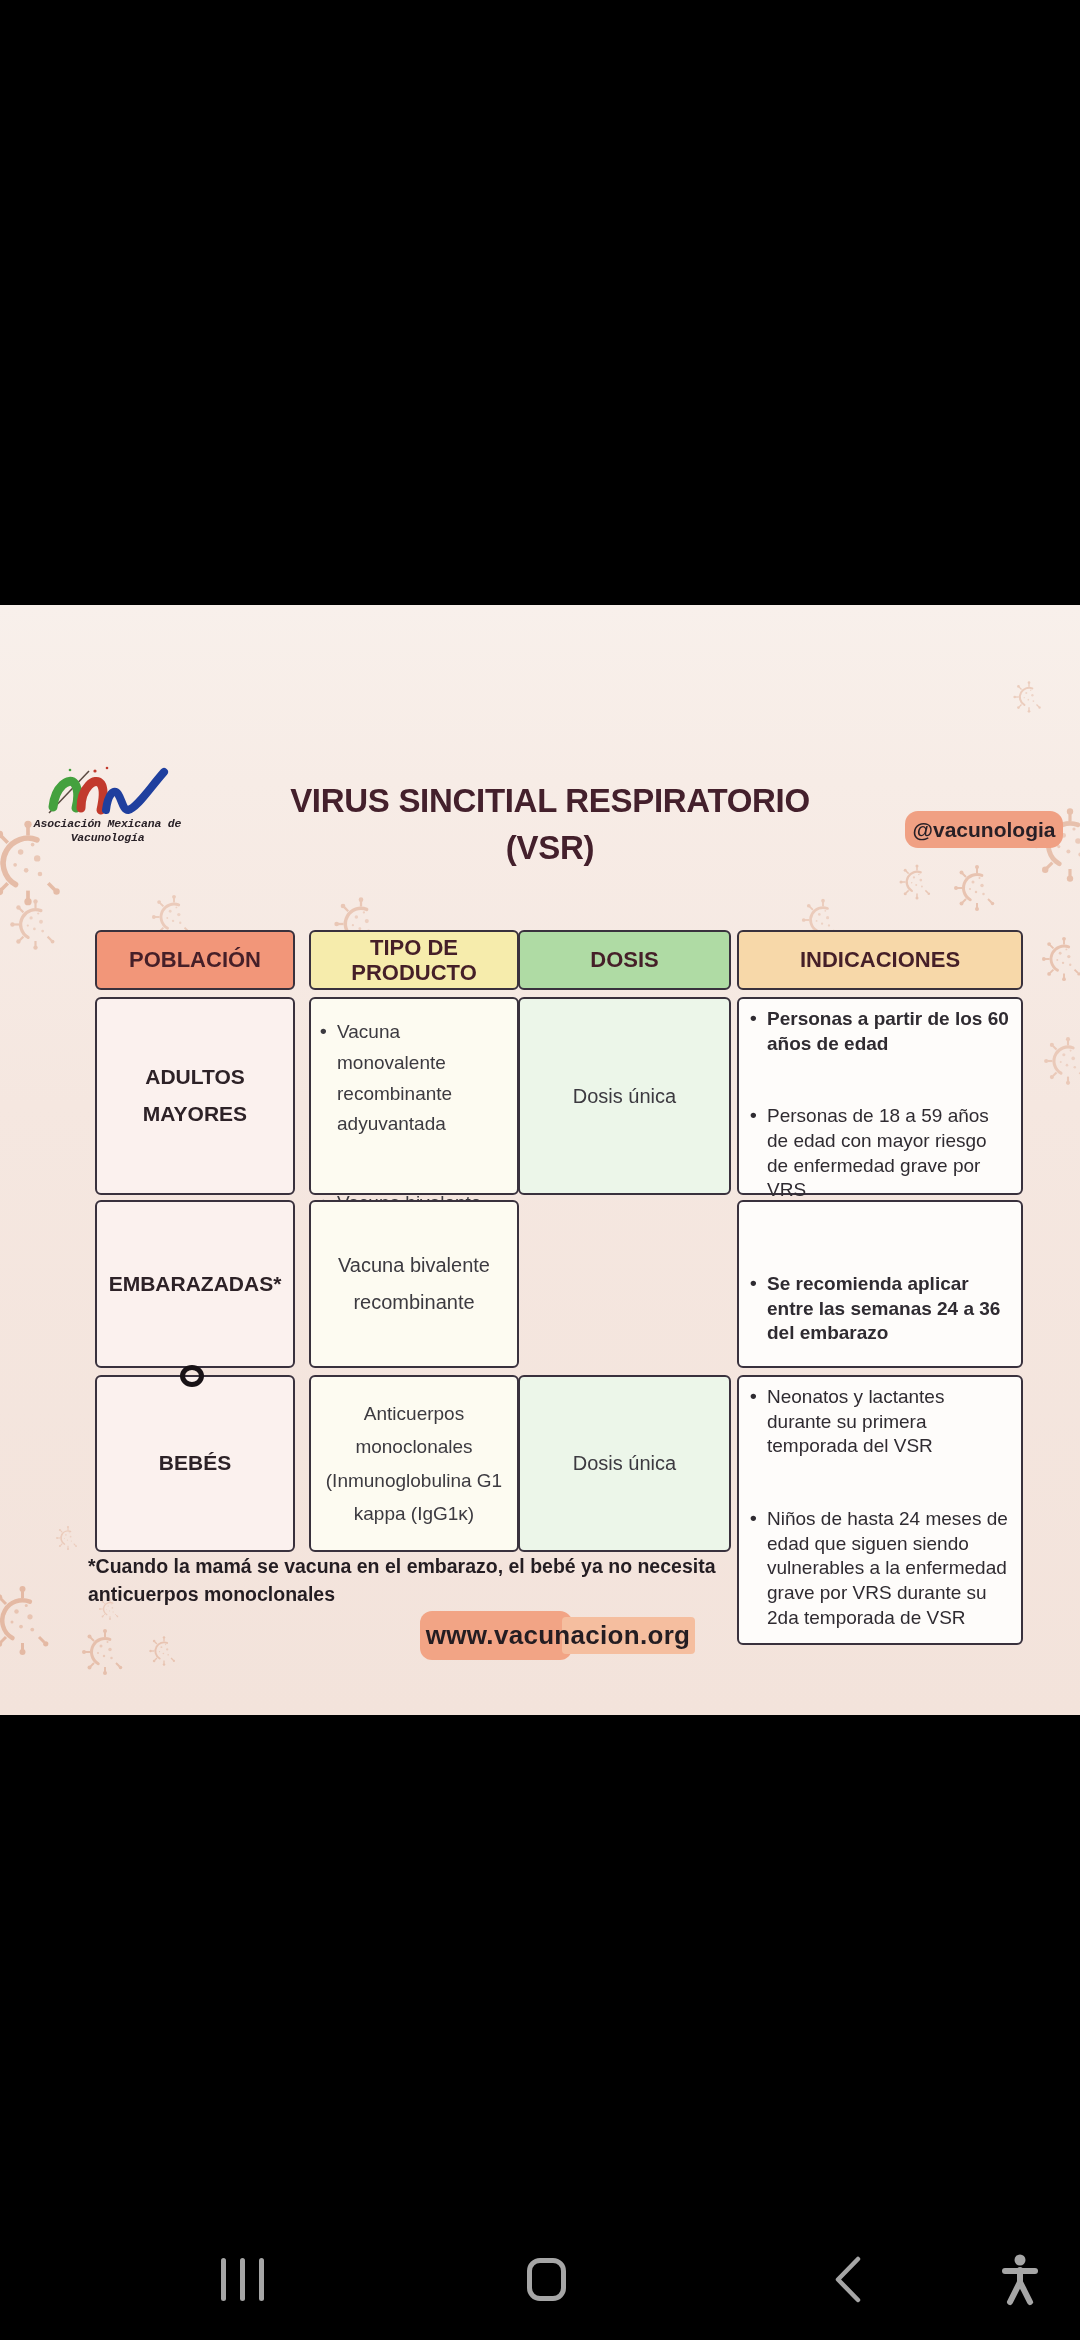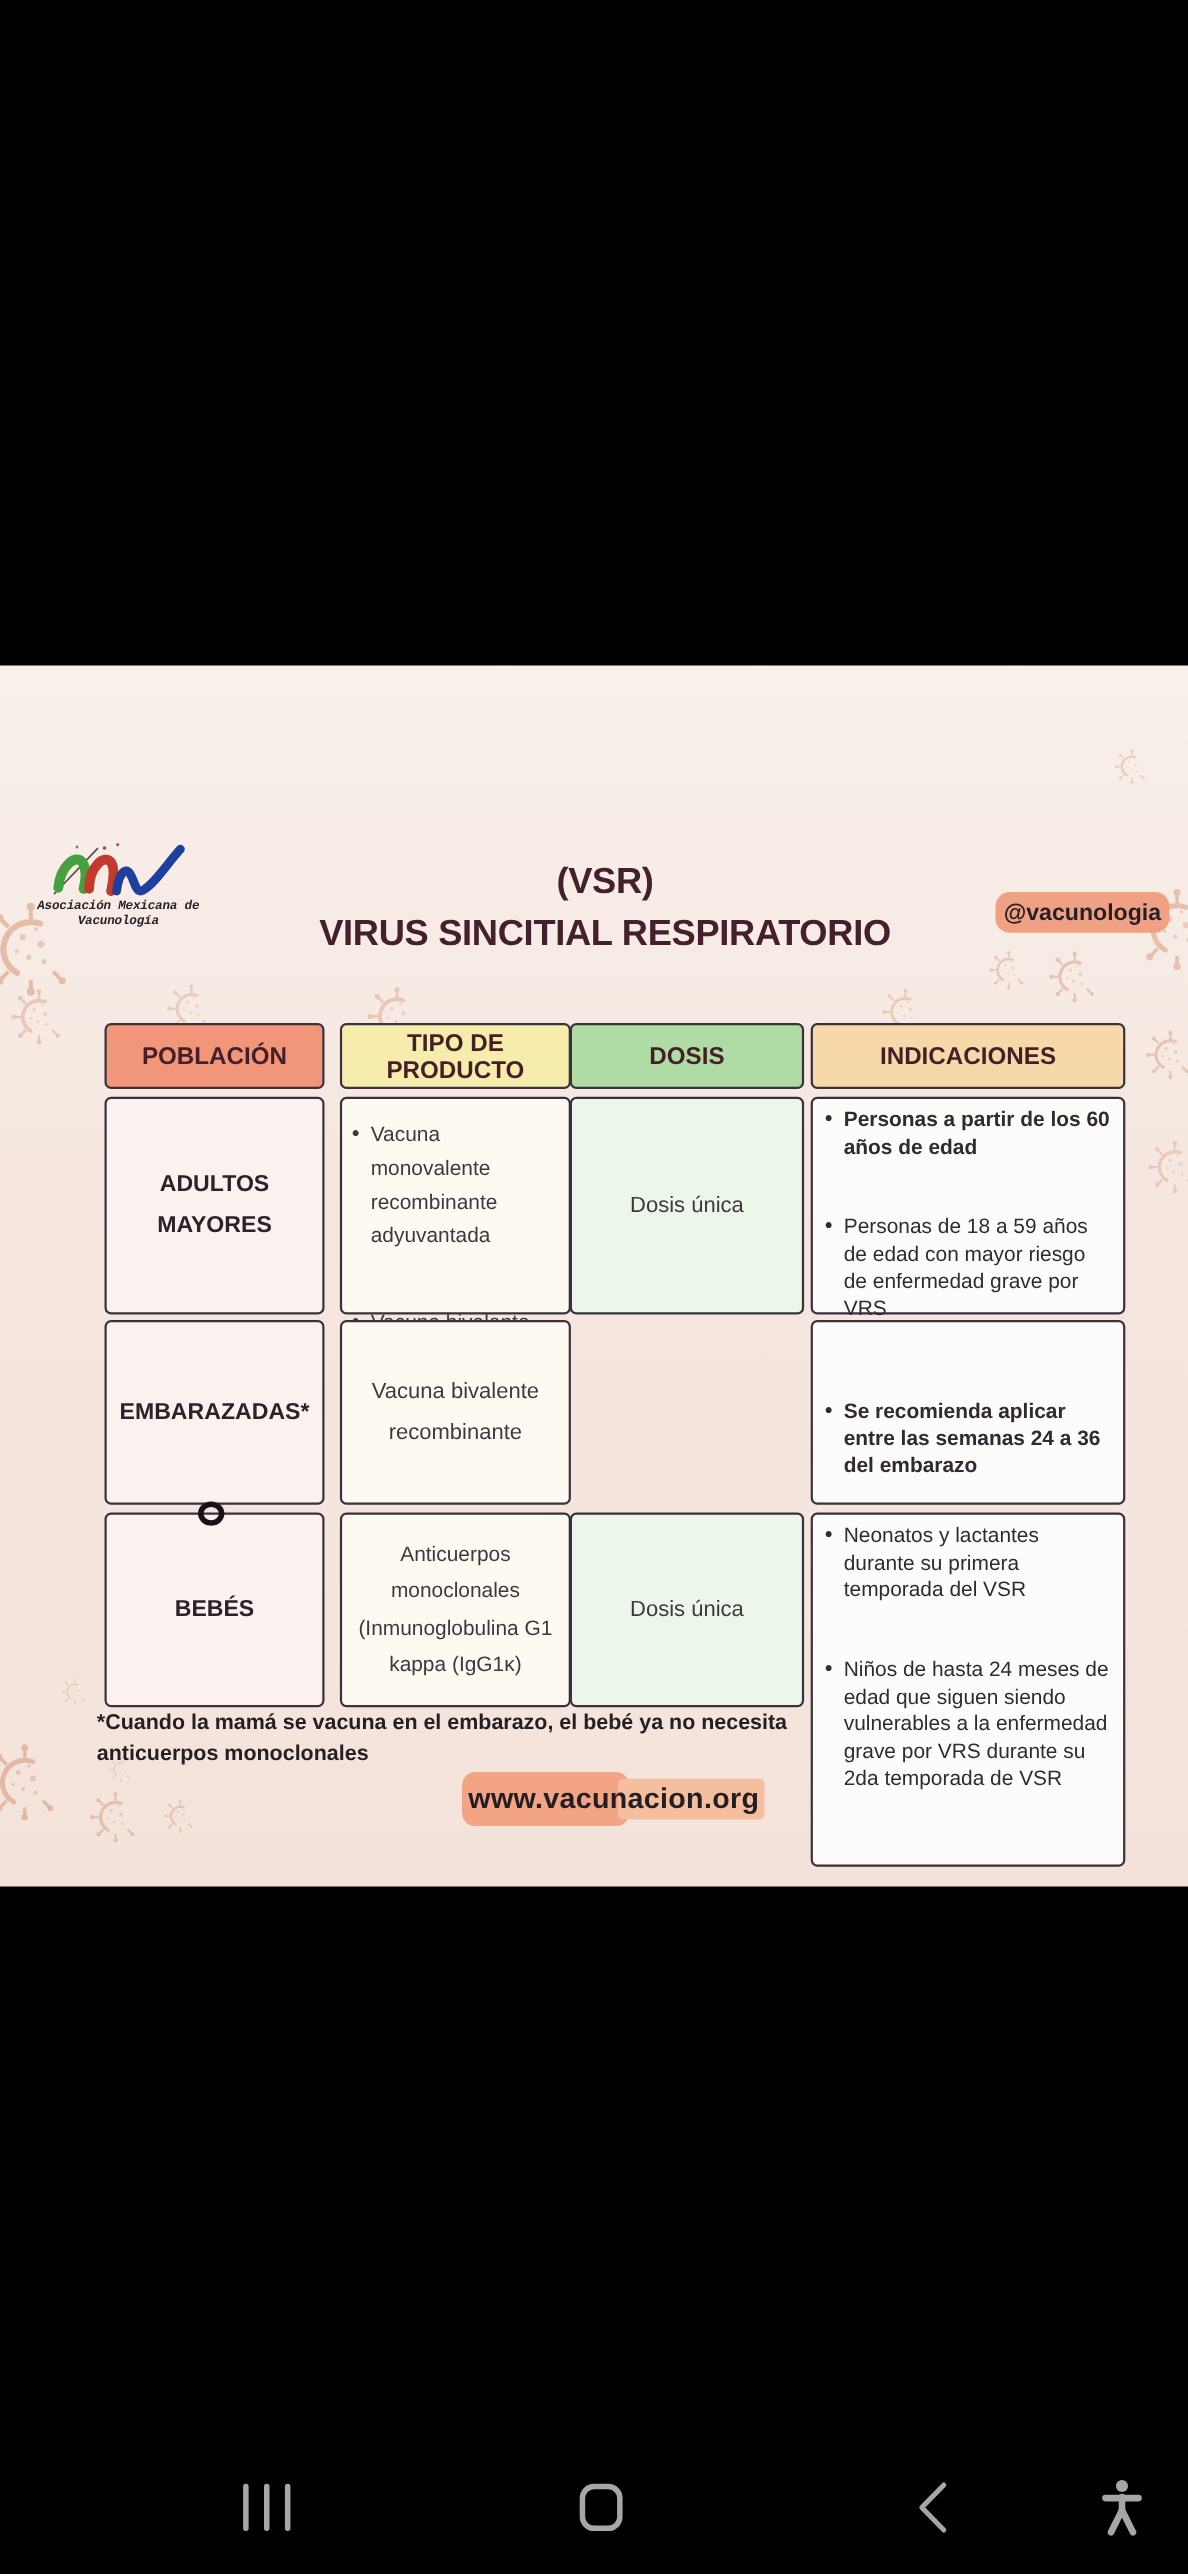--- a/index.html
+++ b/index.html
@@ -27,21 +27,21 @@
   .badge{position:absolute;left:905px;top:206px;width:158px;height:37px;background:#F0A083;
          border-radius:13px;display:flex;align-items:center;justify-content:center;
          font-size:21px;font-weight:bold;color:#271F26;z-index:2;}
 
   
   .table{position:absolute;left:95px;top:325px;width:928px;height:720px;z-index:2;}
   .cell{position:absolute;border:2px solid #39313D;border-radius:6px;box-sizing:border-box;}
   .c1{left:0;width:200px}.c2{left:214px;width:210px}.c3{left:423px;width:213px}.c4{left:642px;width:286px}
   .hdr{top:0;height:60px;display:flex;align-items:center;justify-content:center;text-align:center;
        font-weight:bold;font-size:22px;color:#451F28;line-height:1.15;}
-  .r1{top:67px;height:198px}.r2{top:270px;height:168px}.r3{top:445px;height:177px}.r3t{top:445px;height:322px}
+  .r1{top:67px;height:198px}.r2{top:270px;height:168px}.r3{top:445px;height:177px}.r3t{top:445px;height:270px}
 
   .bg-c1{background:#FBF1EE}.bg-c2{background:#FDFBF1}.bg-c3{background:#ECF6E9}.bg-c4{background:#FEFCFA}
 
   .pob{display:flex;align-items:center;justify-content:center;text-align:center;
        font-weight:bold;font-size:21px;color:#2D2227;line-height:1.75;padding:0 12px;}
   .center-txt{display:flex;align-items:center;justify-content:center;text-align:center;
        font-size:20px;color:#3C3A40;line-height:1.85;padding:0 12px;}
   .prod1{font-size:19px;color:#3C3A40;padding:18px 6px 4px 4px;}
   .ind{font-size:19px;color:#2F2B31;padding:8px 8px 6px 6px;}
   .ind.vcenter{display:flex;align-items:center;}
@@ -168,22 +168,22 @@
         <circle cx="62" cy="3" r="1.3" fill="#C23A2D"></circle>
       <circle cx="25" cy="5" r="1.3" fill="#44A13E"></circle>
     </svg>
     <div class="logo-text">
       <div>Asociación Mexicana de</div>
       <div>Vacunología</div>
     </div>
   </div>
 
   <div class="title">
+    <div>VIRUS SINCITIAL RESPIRATORIO</div>
     <div>(VSR)</div>
-    <div>VIRUS SINCITIAL RESPIRATORIO</div>
   </div>
 
   <div class="badge">@vacunologia</div>
 
   <div class="table">
     <div class="cell hdr c1" style="background:#F29679">POBLACIÓN</div>
     <div class="cell hdr c2" style="background:#F6ECAC">TIPO DE PRODUCTO</div>
     <div class="cell hdr c3" style="background:#AFDBA4">DOSIS</div>
     <div class="cell hdr c4" style="background:#F7D8A9">INDICACIONES</div>
 

